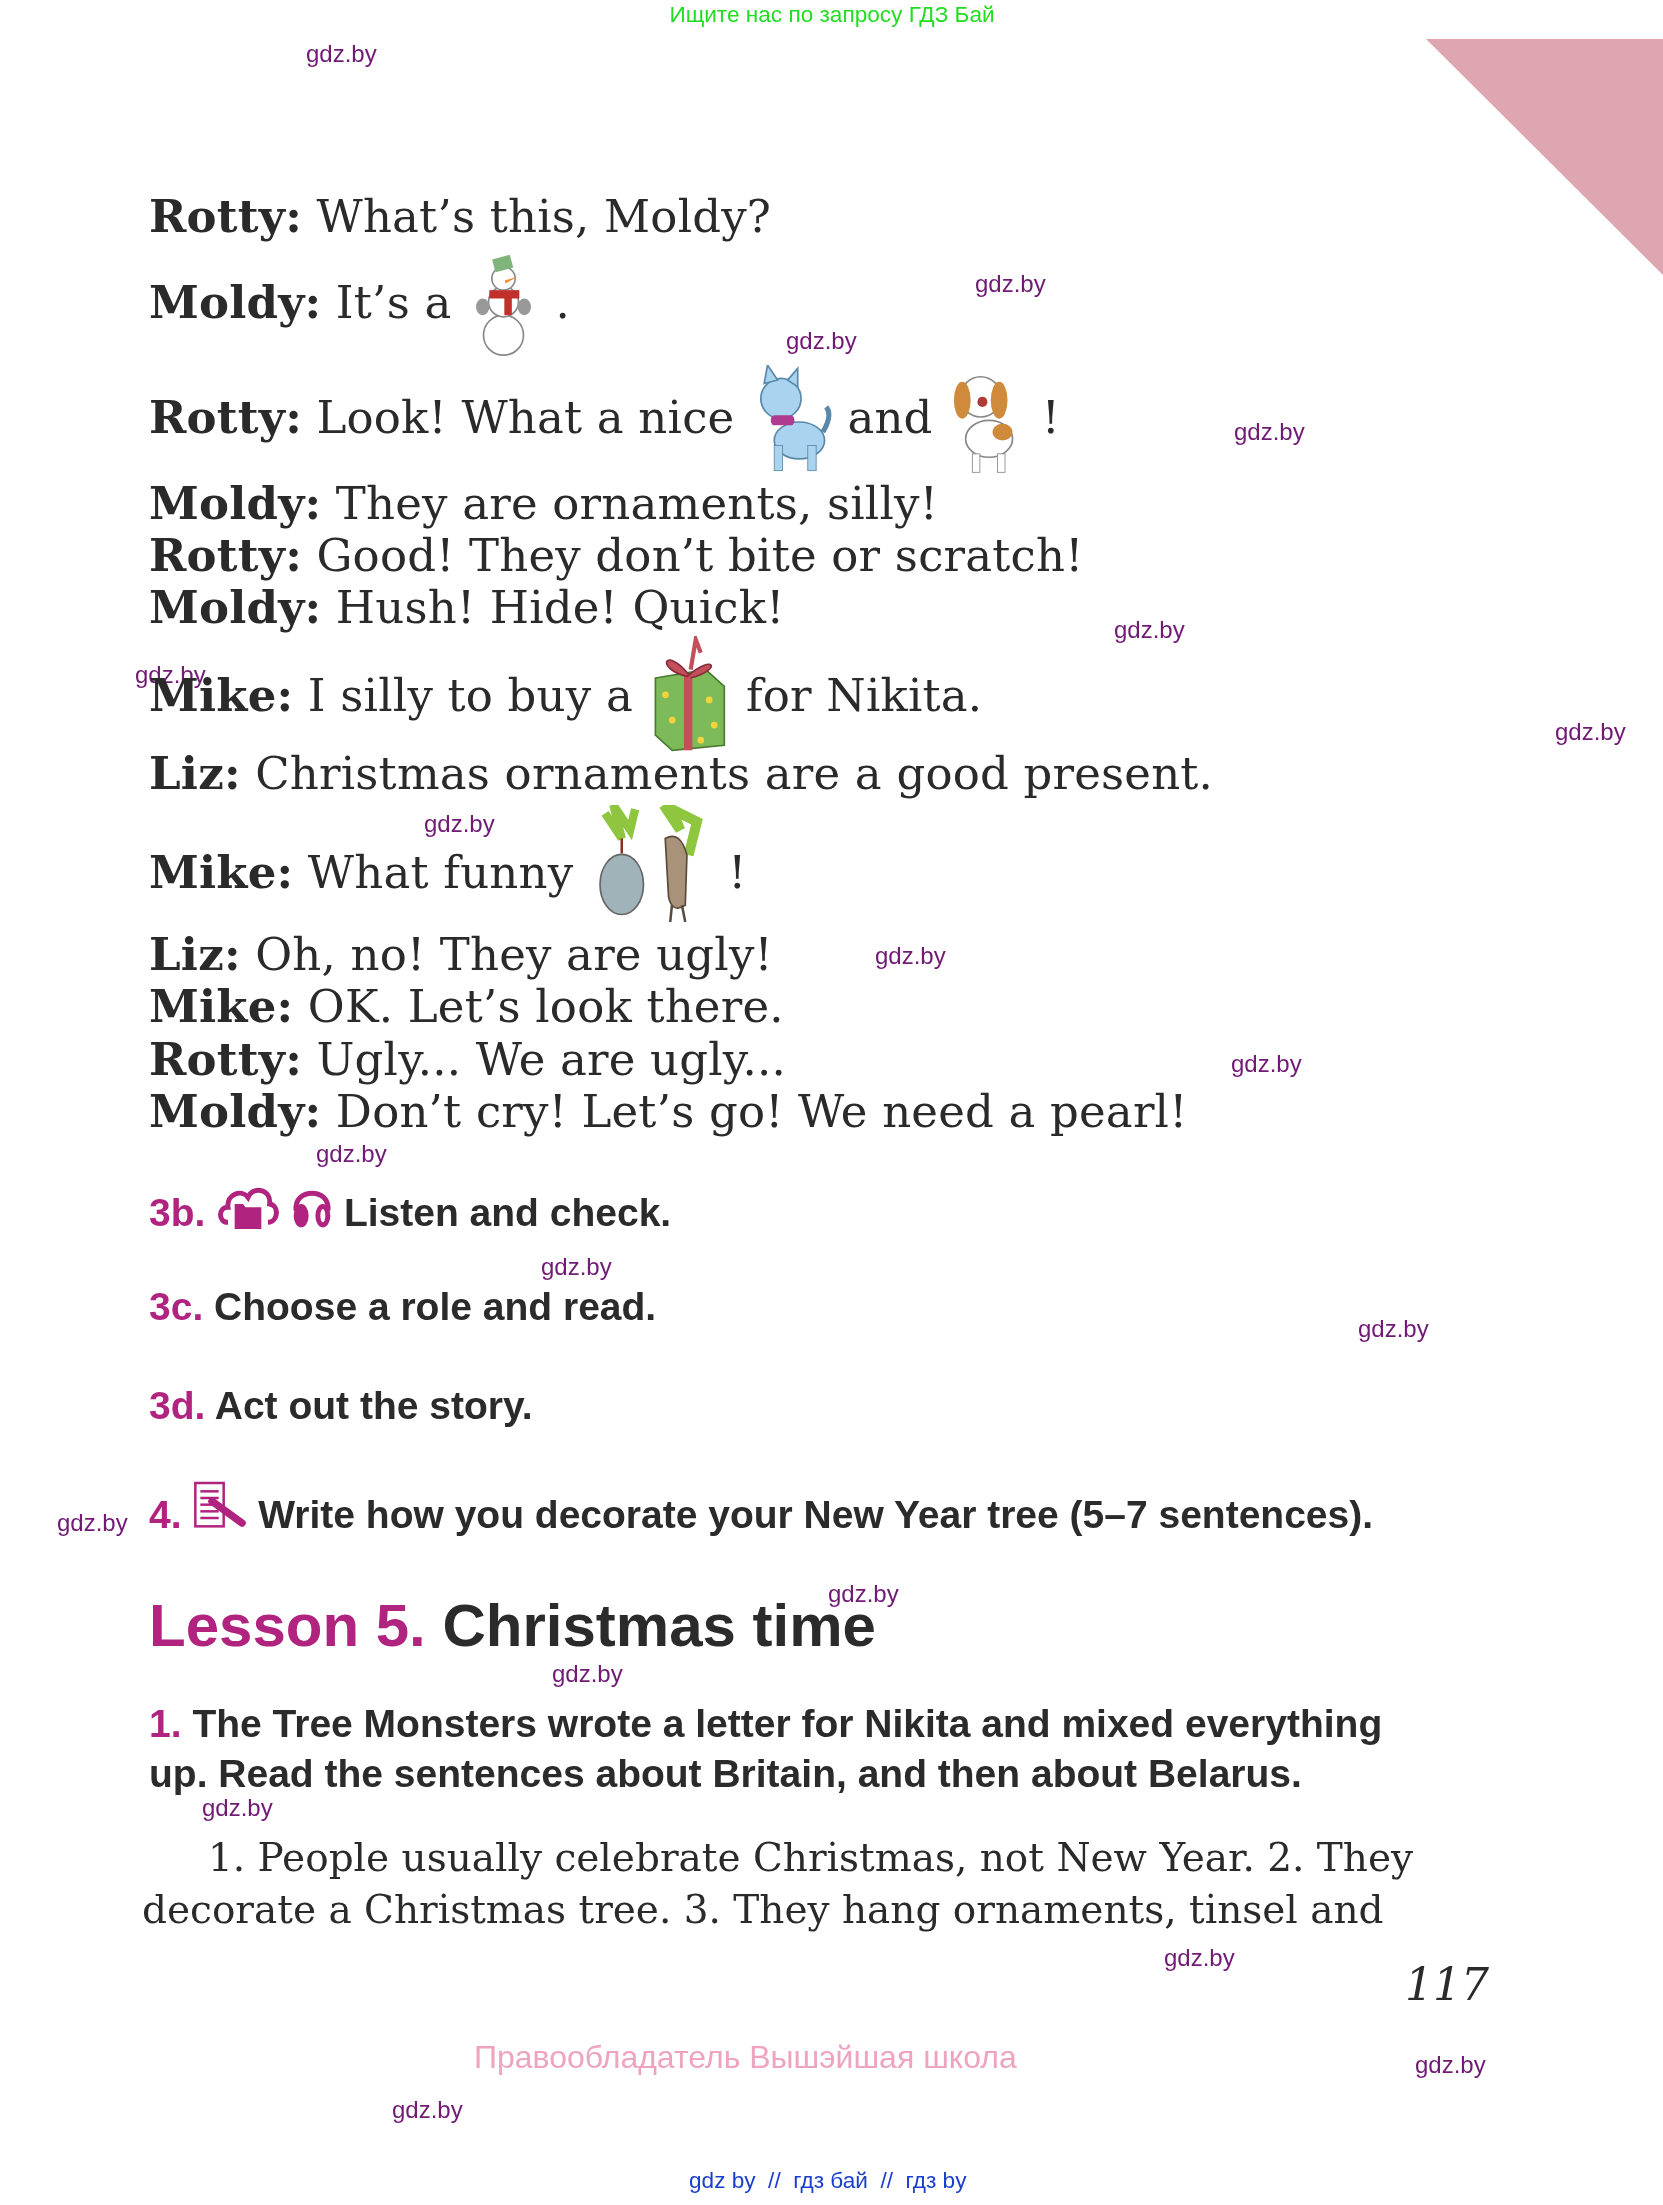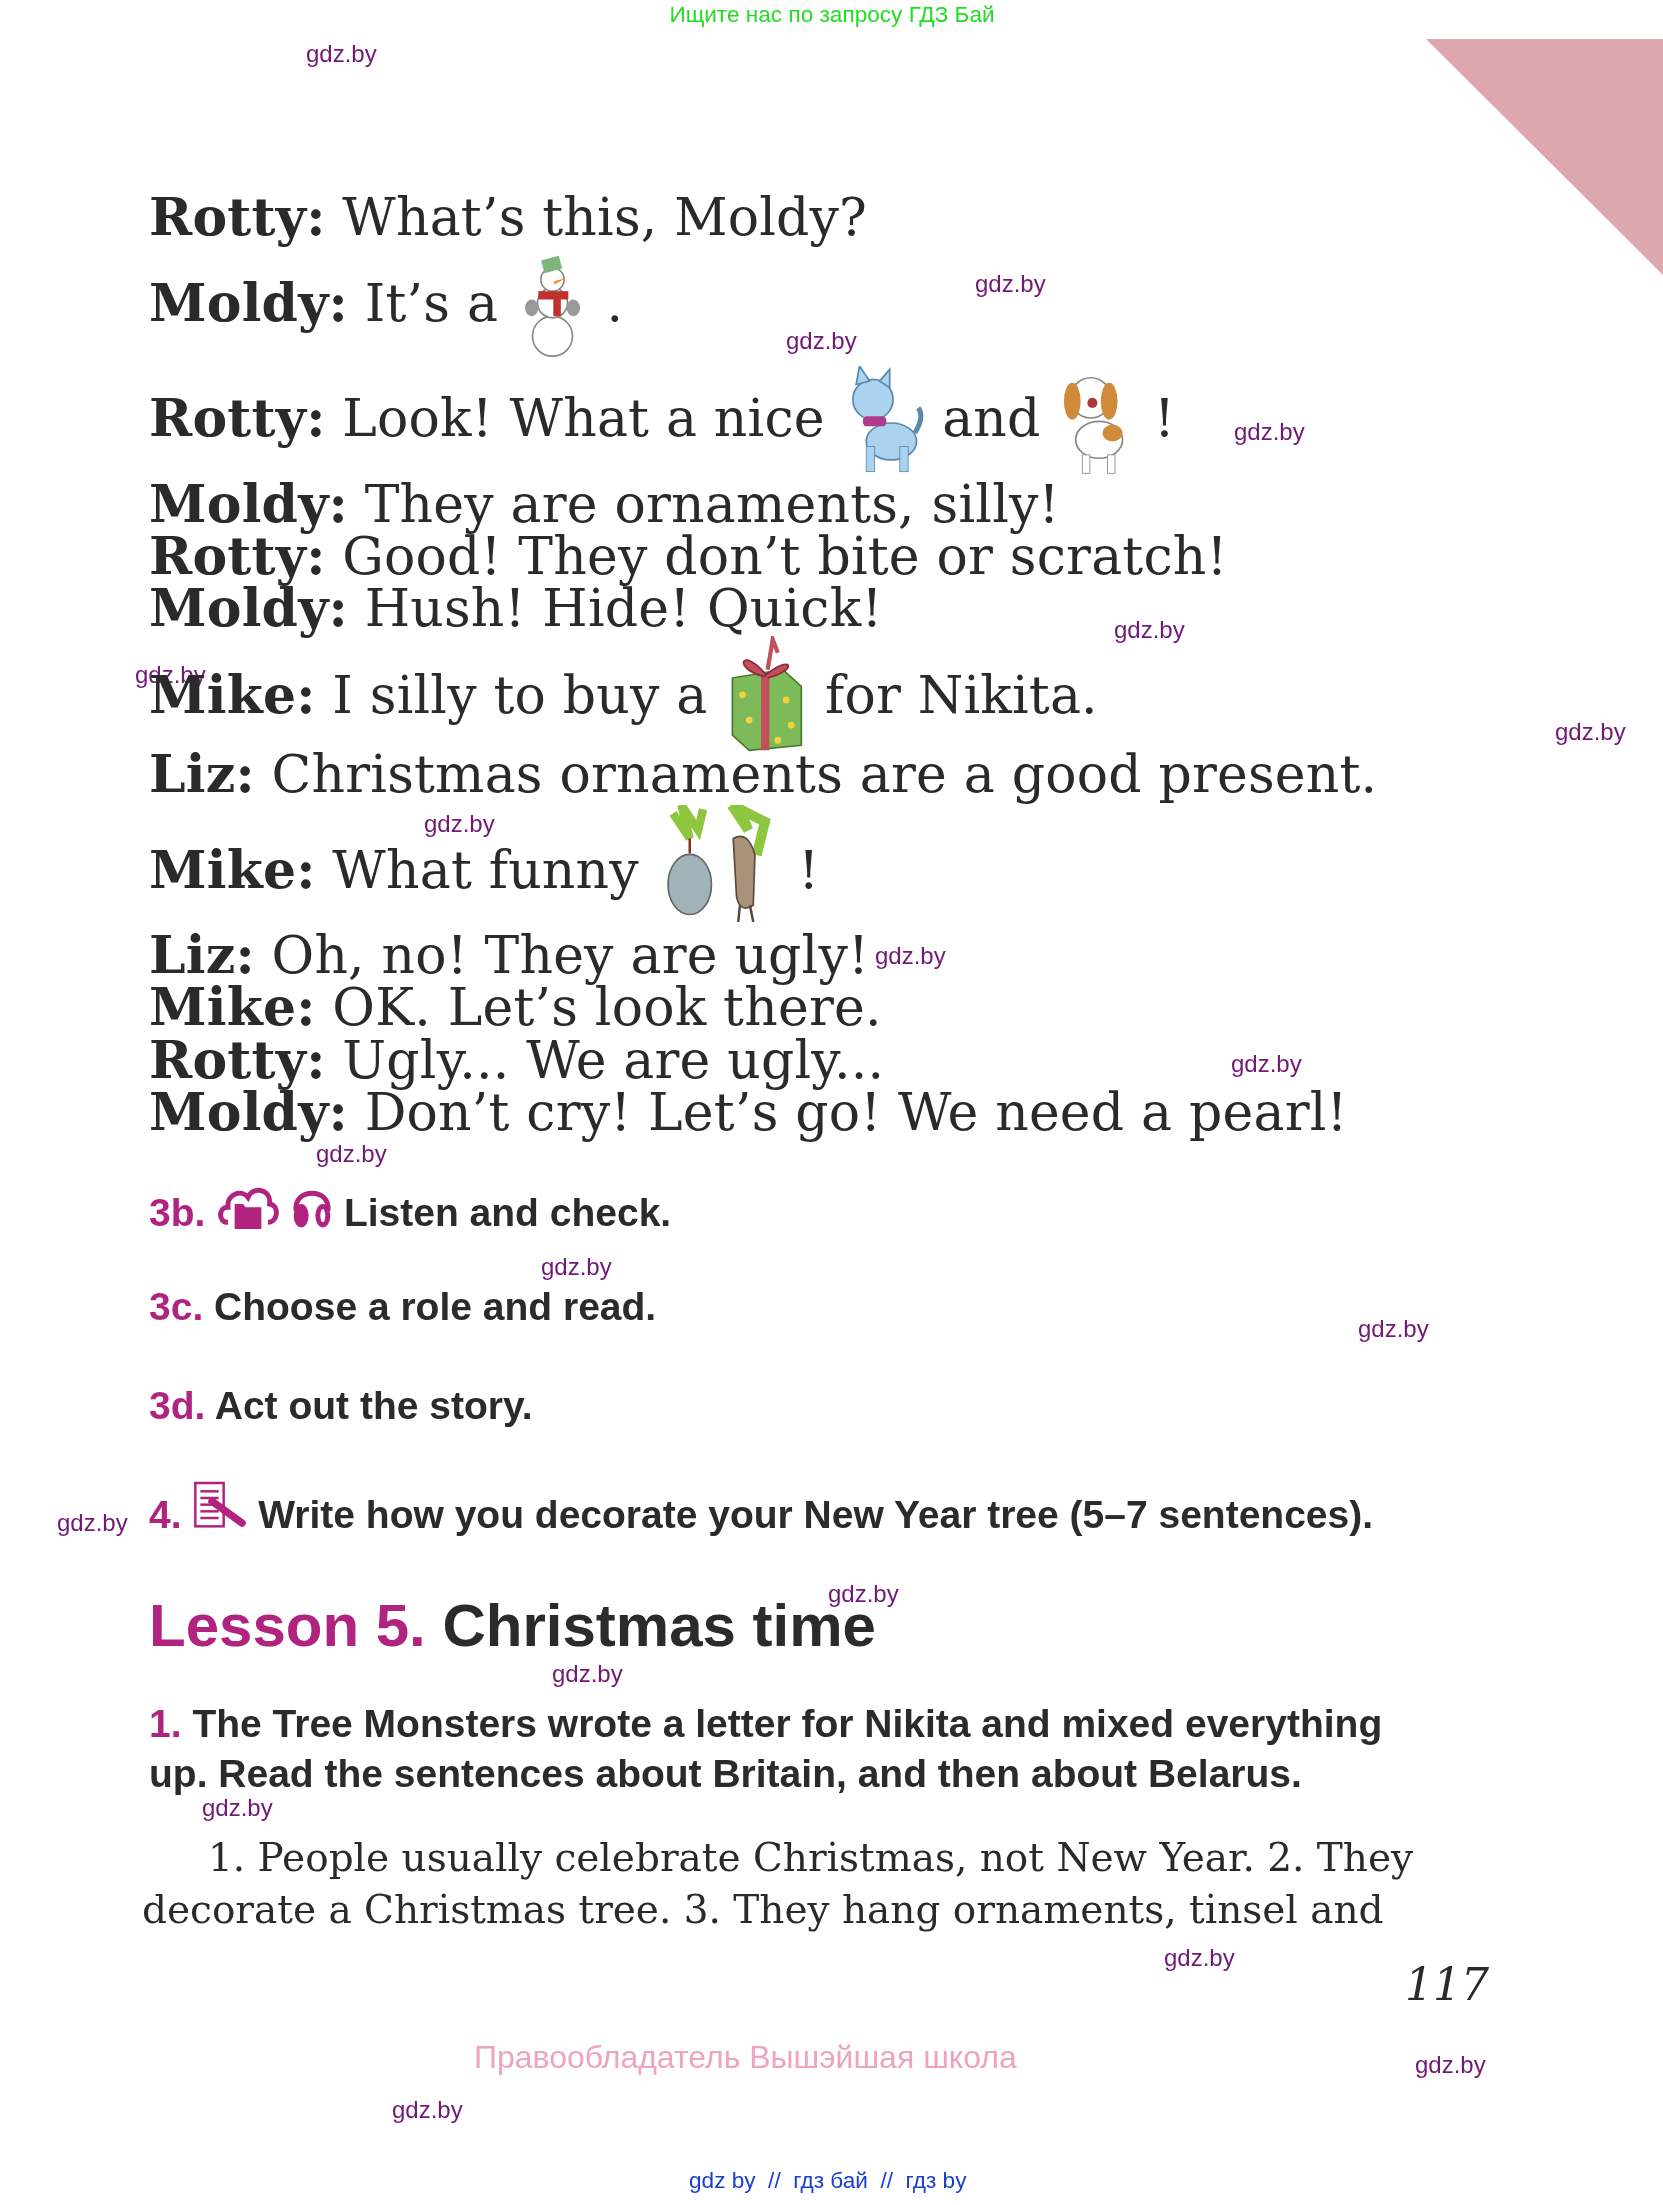--- a/index.html
+++ b/index.html
@@ -1,21 +1,21 @@
 <!DOCTYPE html>
 <html style="font-size:13.4px"><head>
 <meta charset="utf-8">
 <style>
   html, body { margin:0; padding:0; }
   body { width:1664px; height:2205px; position:relative; background:#ffffff; overflow:hidden; }
   .abs { position:absolute; white-space:nowrap; }
   .serif { font-family:"DejaVu Serif", "Liberation Serif", serif; color:#2a2a2a; }
   .sans { font-family:"Liberation Sans", "DejaVu Sans", sans-serif; }
   .wm { font-family:"Liberation Sans", sans-serif; font-size:24px; color:#701a75; }
-  .dlg { font-size:52px; line-height:47px; letter-spacing:0.2px; }
+  .dlg { font-size:45px; line-height:47px; letter-spacing:0.2px; }
   .dlg b { font-weight:bold; }
   .task { font-family:"Liberation Sans", sans-serif; font-weight:bold; font-size:39px; color:#2b2b2b; }
   .num { color:#b0237f; }
   .pic { display:inline-block; vertical-align:bottom; }
   #triangle { position:absolute; left:1426px; top:39px; width:0; height:0;
      border-top:236px solid #dea6b0; border-left:237px solid transparent; }
   .lesson { font-family:"Liberation Sans", sans-serif; font-weight:bold; font-size:60px; color:#2b2b2b; }
   .body { font-family:"DejaVu Serif", serif; font-size:39px; color:#2a2a2a; }
 </style>
 </head>

